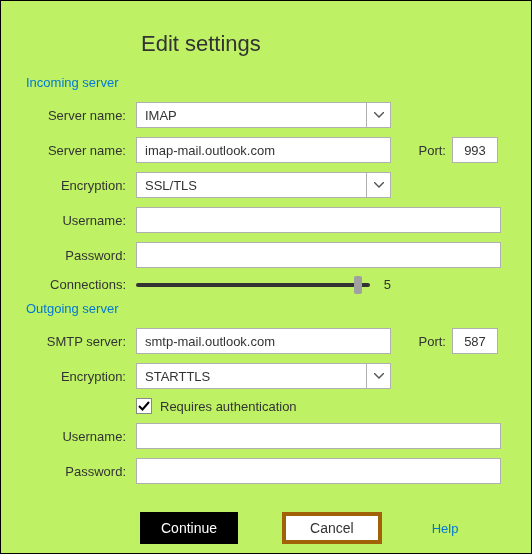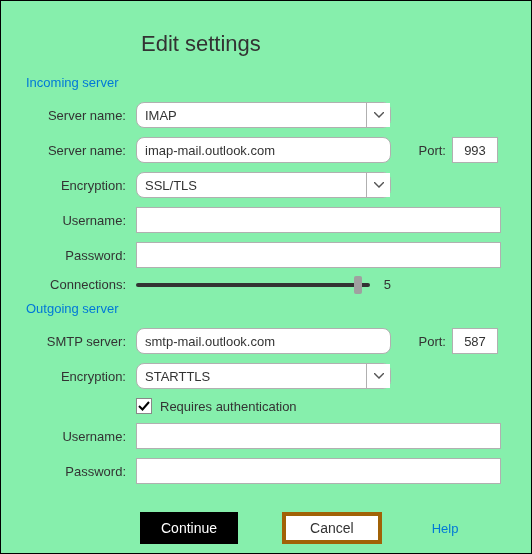--- a/index.html
+++ b/index.html
@@ -8,21 +8,21 @@
     padding: 0;
     font-family: "Segoe UI", Arial, sans-serif;
     font-size: 13px;
     color: #333;
     background: #fff;
   }
   .window {
     width: 532px;
     height: 554px;
     border: 1px solid #000;
-    background: #86efac;
+    background: #bef264;
     position: relative;
     padding: 20px 25px;
   }
   .title {
     font-size: 22px;
     font-weight: 300;
     color: #333;
     margin: 10px 0 18px 115px;
   }
   .section-header {
@@ -69,21 +69,21 @@
     height: 24px;
     border: none;
     border-left: 1px solid #b0b0b0;
     background: #fff;
     cursor: pointer;
     display: flex;
     align-items: center;
     justify-content: center;
   }
   .select-btn svg { display: block; }
-  .w-main { width: 255px; border-radius: 8px; }
+  .w-main { width: 255px; }
   .w-full { width: 365px; }
   .port-label {
     width: 36px;
     text-align: right;
     padding-right: 6px;
     margin-left: 25px;
     color: #333;
   }
   .w-port { width: 46px; text-align: center; }
   .slider-wrap {

